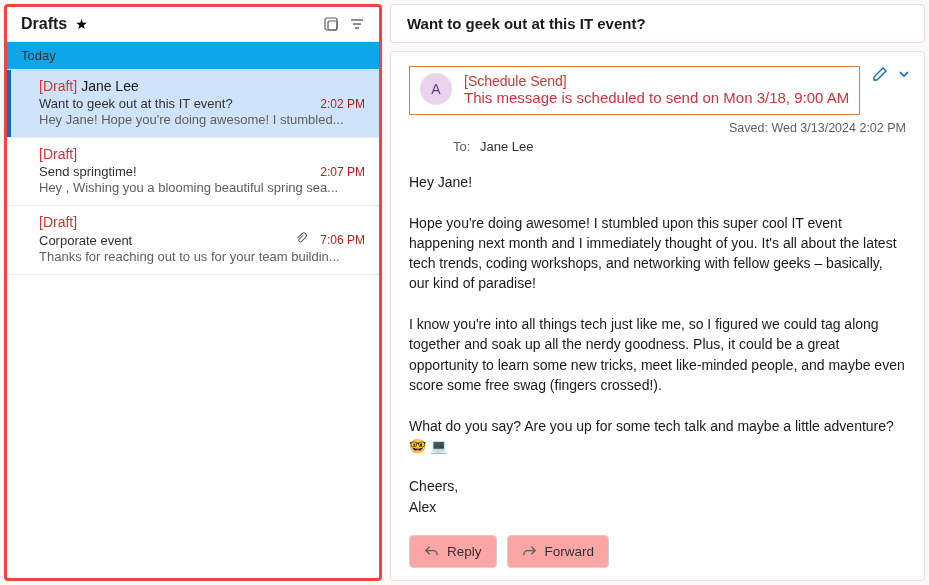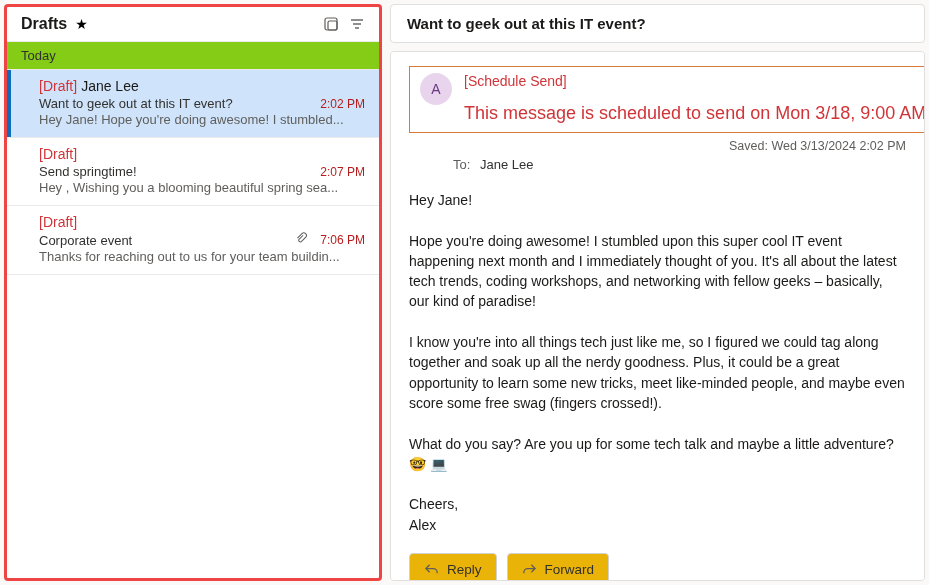--- a/index.html
+++ b/index.html
@@ -33,21 +33,21 @@
       color: #1b1a19;
     }
     .star-icon { margin-left: 8px; color: #000; font-size: 14px; }
     .spacer { flex: 1; }
     .hdr-icon { width: 16px; height: 16px; margin-left: 10px; color: #605e5c; cursor: pointer; display:flex; align-items:center; justify-content:center; }
 
     .section-label {
       padding: 6px 14px;
       font-size: 13px;
       color: #323130;
-      background: #84cc16;
+      background: #0ea5e9;
       border-bottom: 1px solid #edebe9;
     }
     .msg-item {
       padding: 8px 14px 10px 32px;
       border-bottom: 1px solid #edebe9;
       cursor: pointer;
       position: relative;
     }
     .msg-item.selected { background: #cfe4fa; }
     .selection-bar {
@@ -89,31 +89,31 @@
     }
     .schedule-row { display:flex; align-items:flex-start; gap: 12px; }
     .avatar {
       width: 32px; height: 32px; border-radius: 50%;
       background: #e8d5ed; color: #6b3880;
       display:flex; align-items:center; justify-content:center;
       font-size: 14px; font-weight: 500; flex-shrink:0;
     }
     .schedule-box { border: 1.5px solid #d87a3c; padding: 6px 10px 8px; display:flex; align-items:flex-start; gap:12px; flex:0 0 auto; }
     .schedule-text .t1 { color: #d13438; font-size: 14px; }
-    .schedule-text .t2 { color: #d13438; font-size: 18px; margin-top:14px; }
+    .schedule-text .t2 { color: #d13438; font-size: 15px; margin-top:0; }
     .header-actions { margin-left:auto; display:flex; align-items:center; gap:8px; color:#0f6cbd; }
     .header-actions .ico { width:16px; height:16px; cursor:pointer; display:flex; align-items:center; justify-content:center; }
     .saved-time { text-align:right; color:#605e5c; font-size:12.5px; margin-top:6px; }
     .to-line { color:#605e5c; font-size:13px; margin-top:4px; margin-left: 44px; }
     .to-line .to-lbl { margin-right:6px; }
     .to-line .to-val { color:#323130; }
     .body-text { margin-top:18px; color:#1b1a19; font-size:14px; line-height:1.45; white-space:pre-wrap; }
     .action-row { margin-top:auto; padding-top:18px; display:flex; gap:10px; }
     .action-btn {
-      border: 1px solid #d1d1d1; background:#eab308; border-radius:4px;
+      border: 1px solid #d1d1d1; background:#fca5a5; border-radius:4px;
       padding: 8px 14px; font-size:13.5px; color:#323130; cursor:pointer;
       display:flex; align-items:center; gap:8px;
     }
     .action-btn svg { width:15px; height:15px; }
   </style>
 </head>
 <body>
 
 <div class="left-panel">
   <div class="folder-header">

